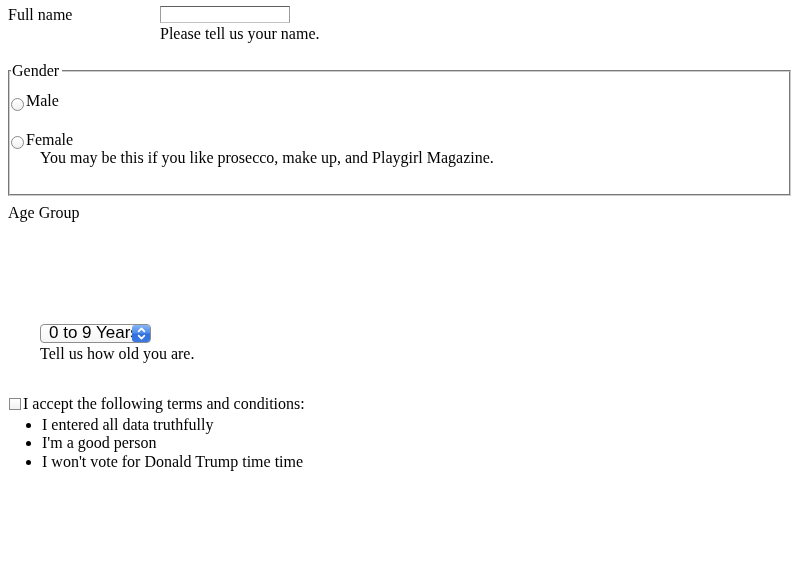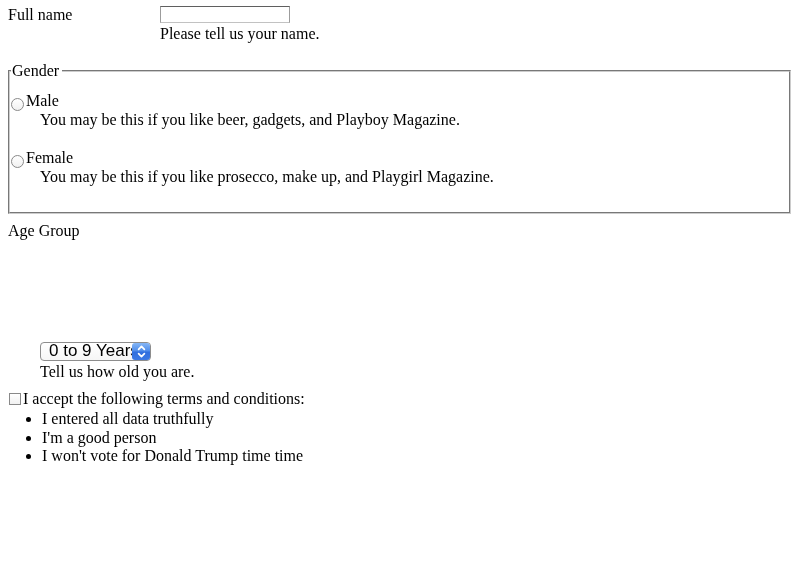--- a/index.html
+++ b/index.html
@@ -95,21 +95,21 @@
   .select-btn {
     position: absolute;
     right: 0px; top: 0px;
     width: 18px; height: 17px;
     border-radius: 3px;
     background: linear-gradient(180deg, #85b6f6 0%, #4d8bea 48%, #2f6ede 52%, #3c79e4 100%);
     display: flex; align-items: center; justify-content: center;
   }
 
   .checkbox-row {
-    margin-top: 8px;
+    margin-top: 32px;
     display: flex; align-items: center;
     margin-left: 1px;
   }
   .checkbox {
     width: 12px; height: 12px;
     border: 1px solid #898989;
     background: linear-gradient(180deg, #ffffff 0%, #f1f1f1 100%);
     margin-right: 2px;
     flex: 0 0 12px;
     cursor: default;
@@ -136,21 +136,20 @@
 
 
   <fieldset class="gender-fieldset">
     <legend>Gender</legend>
 
     <div class="option">
       <div class="option-line">
         <span class="radio"></span>
         <span>Male</span>
       </div>
-      <div class="option-desc">You may be this if you like beer, gadgets, and Playboy Magazine.</div>
     </div>
 
     <div class="option">
       <div class="option-line">
         <span class="radio"></span>
         <span>Female</span>
       </div>
       <div class="option-desc">You may be this if you like prosecco, make up, and Playgirl Magazine.</div>
     </div>
   </fieldset>

